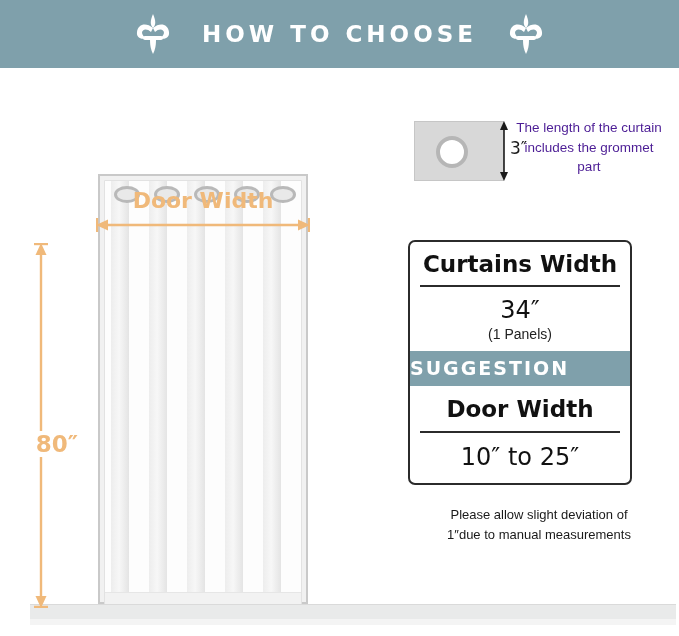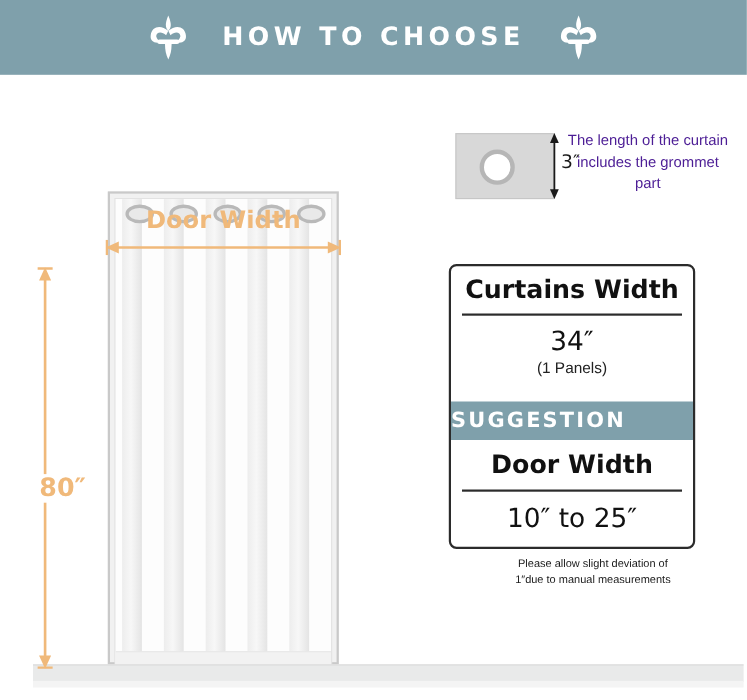--- a/index.html
+++ b/index.html
@@ -280,21 +280,21 @@
     text-align: center;
     font-size: 24px;
     color: #111;
     padding: 9px 0 0;
     font-family: "DejaVu Sans", sans-serif;
   }
   .spec-sub {
     text-align: center;
     font-size: 14px;
     color: #222;
-    padding: 2px 0 23px;
+    padding: 2px 0 9px;
   }
   .spec-band {
     background: #7fa0ab;
     color: #ffffff;
     text-align: left;
     font-size: 19px;
     font-weight: bold;
     letter-spacing: 2px;
     padding: 6px 0 7px;
     font-family: "DejaVu Sans", sans-serif;
@@ -313,21 +313,21 @@
     color: #111;
     padding: 10px 0 12px;
     font-family: "DejaVu Sans", sans-serif;
   }
 
   .disclaimer {
     position: absolute;
     left: 8px;
     top: 437px;
     width: 262px;
-    font-size: 10px;
+    font-size: 13px;
     line-height: 1.5;
     color: #1a1a1a;
     text-align: center;
   }
 </style>
 </head>
 <body>
 
 <div class="header">
   <span class="fleur fleur-left">

